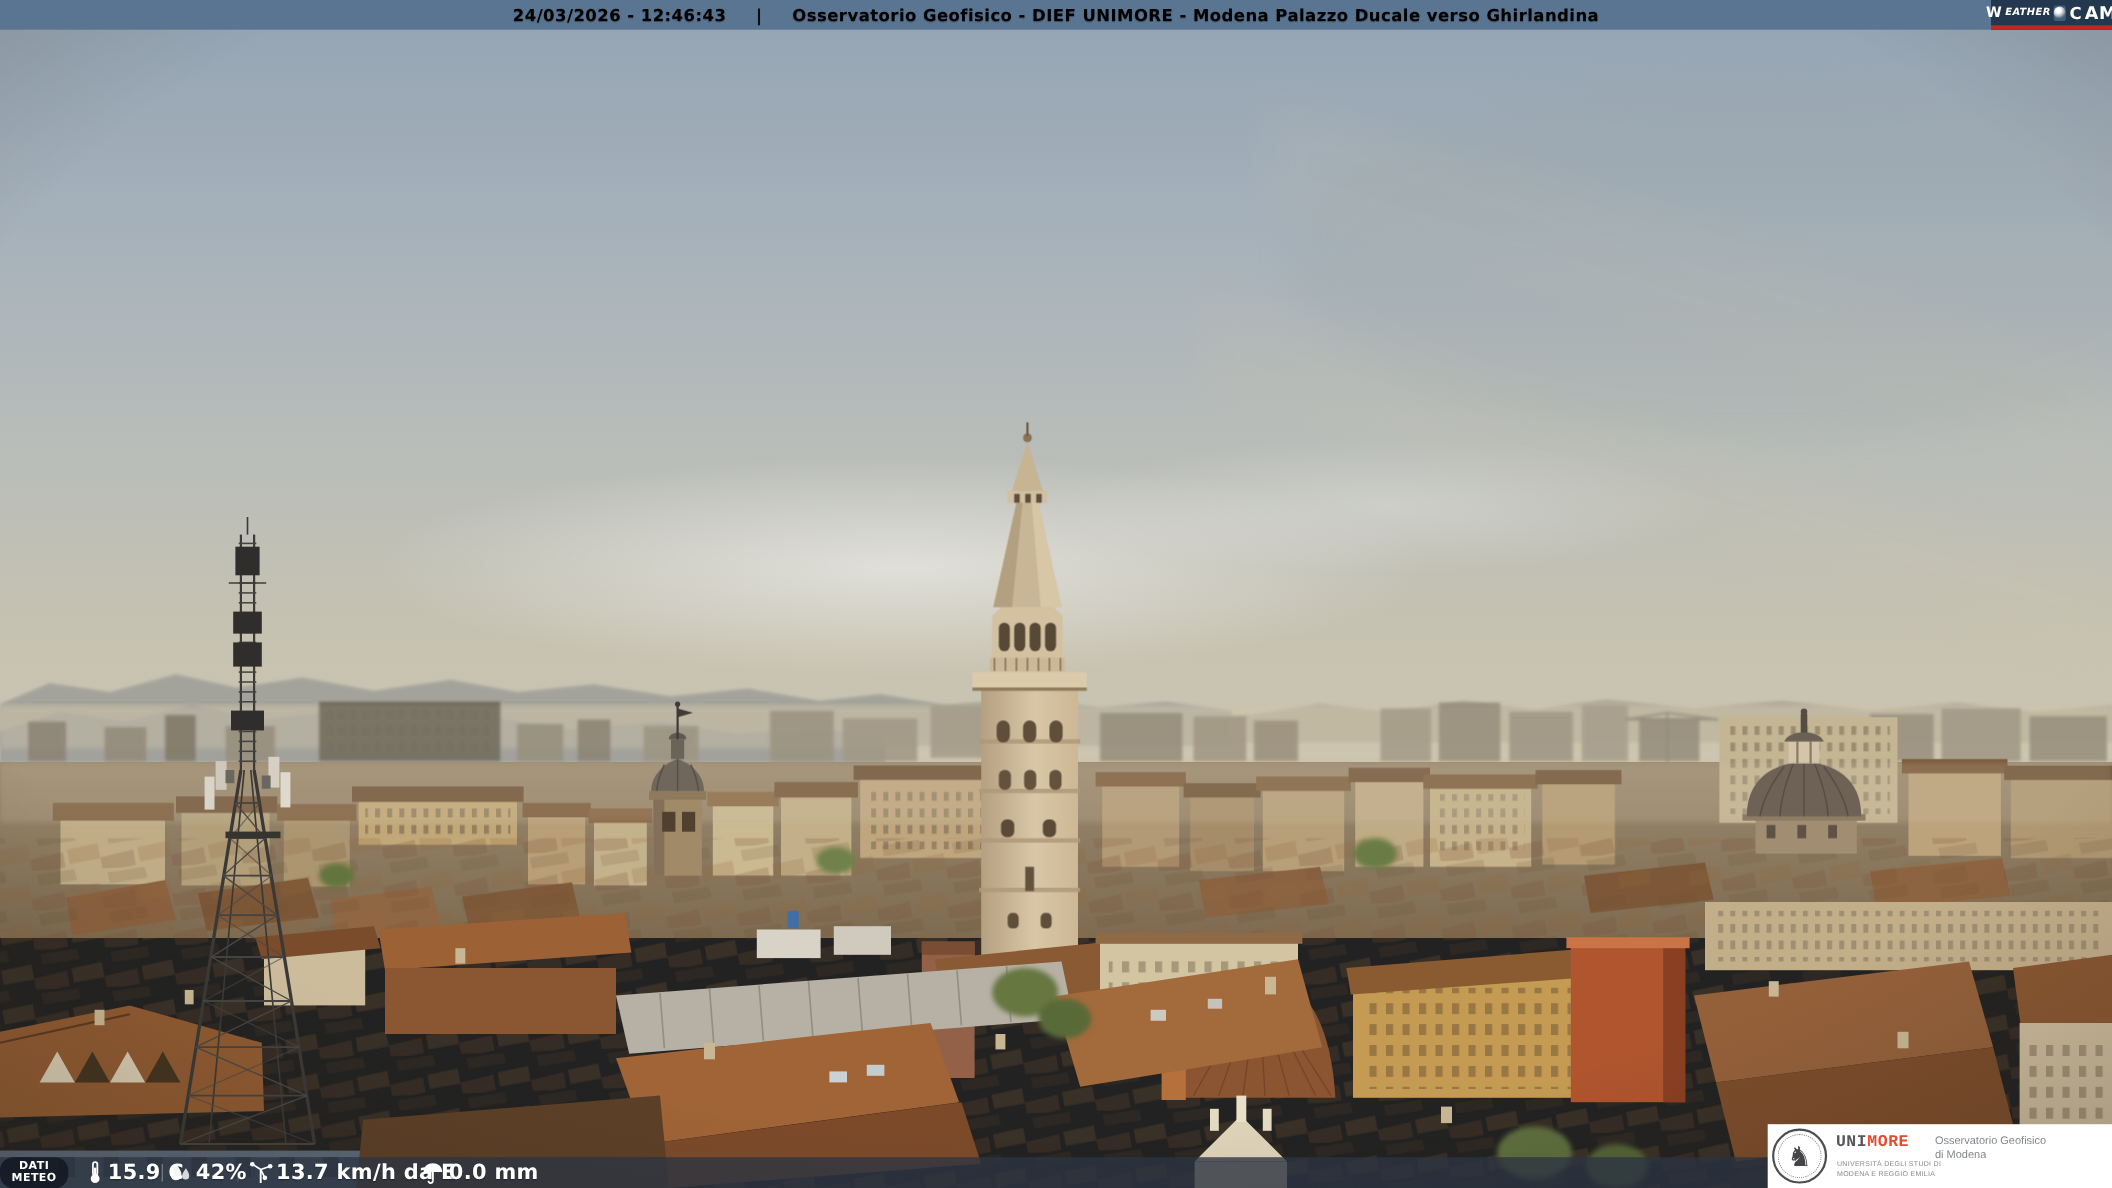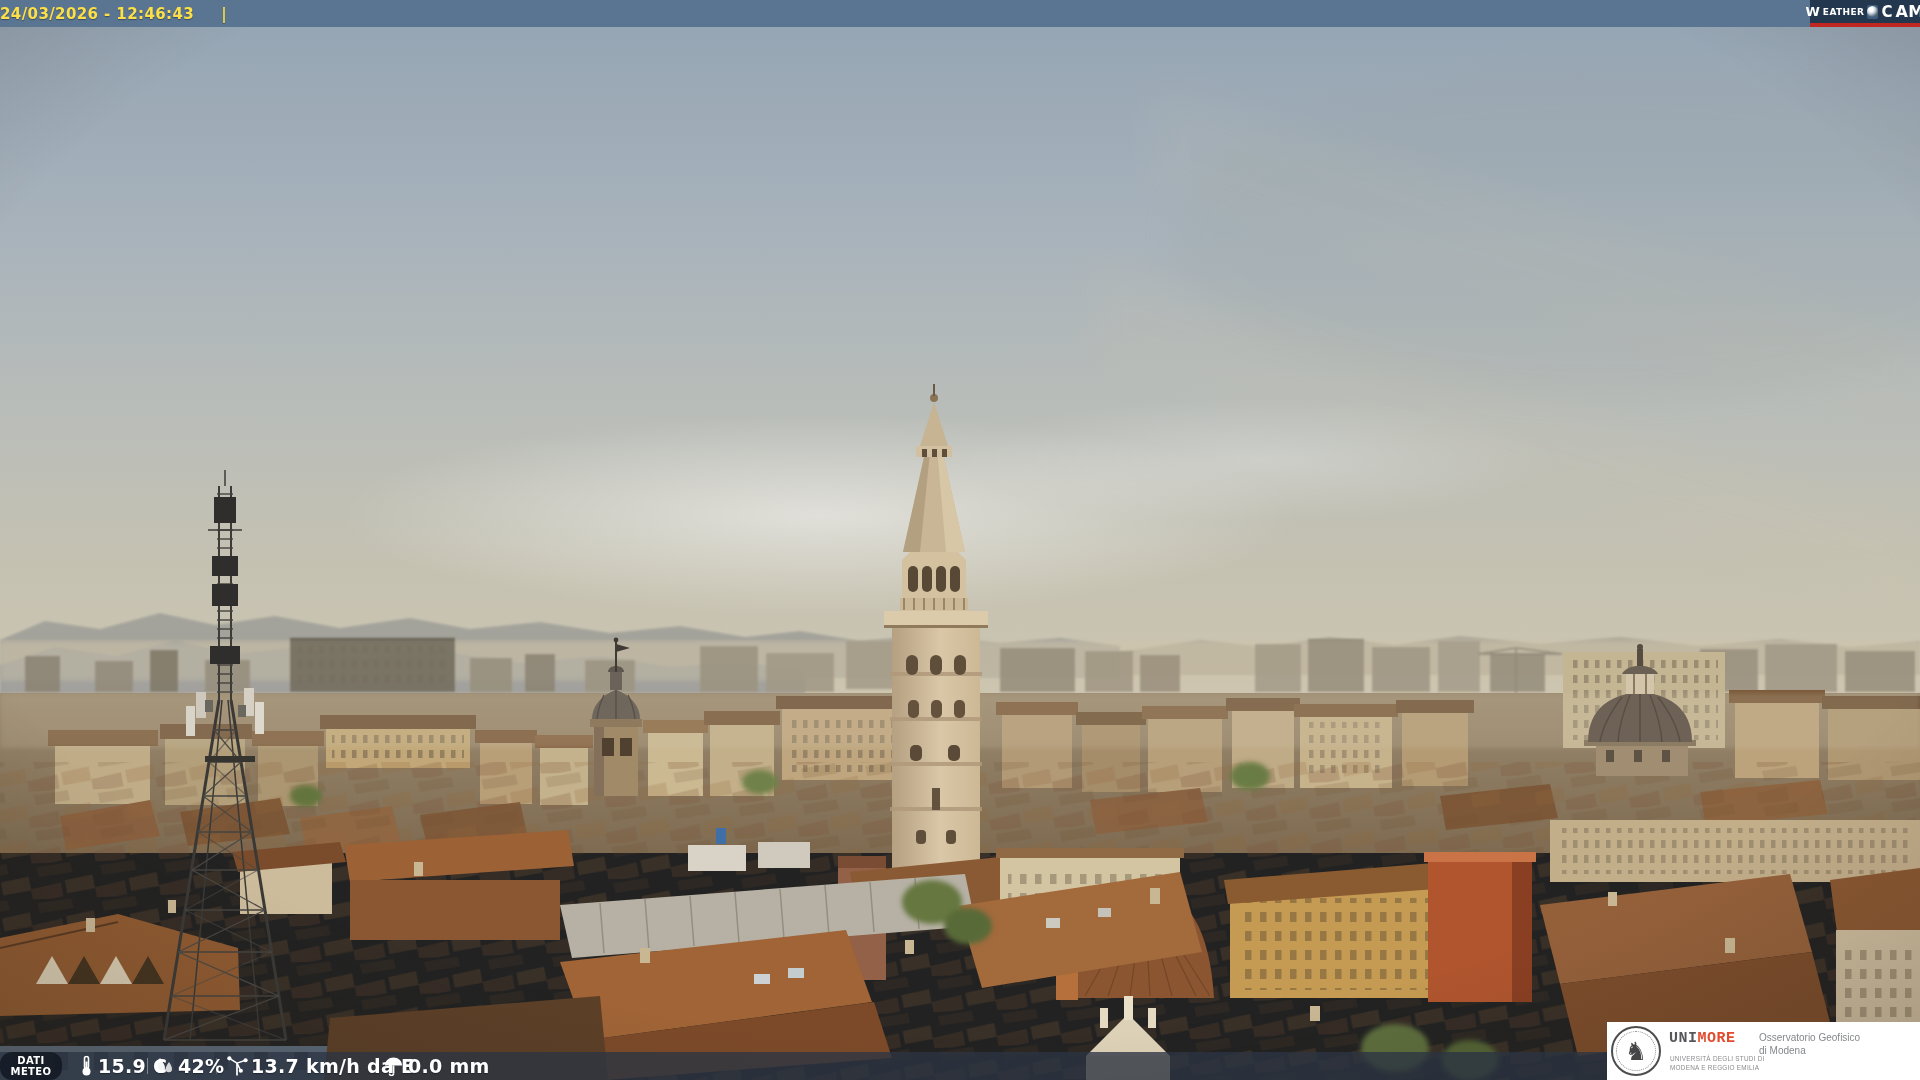--- a/index.html
+++ b/index.html
@@ -3,30 +3,30 @@
 <meta charset="utf-8">
 <style>
   html,body{margin:0;padding:0;background:#222;}
   .stage{position:relative;width:1920px;height:1080px;overflow:hidden;
          font-family:"DejaVu Sans","Liberation Sans",sans-serif;}
   .scene{position:absolute;left:0;top:0;width:1920px;height:1080px;display:block;}
 
   
   .topbar{position:absolute;left:0;top:0;width:100%;height:27px;background:#5a7591;
           display:flex;align-items:center;box-sizing:border-box;
-          color:#fde047;font-weight:bold;font-size:15px;letter-spacing:.4px;
-          text-shadow:0 1px 1px rgba(20,30,45,.45);z-index:4;}
+          color:#000000;font-weight:bold;font-size:15px;letter-spacing:.4px;
+          text-shadow:0 1px 1px rgba(20,30,45,.45);z-index:4;justify-content:center;}
   .topbar .sep{margin:0 27px;opacity:.95;font-weight:bold;}
 
   
   .wxcam{position:absolute;top:0;right:0;width:110px;height:23px;background:#23384e;
          border-bottom:4px solid #bf2720;display:flex;align-items:center;justify-content:center;
          gap:3px;z-index:6;color:#fff;}
   .wx-w{font-size:13px;font-weight:bold;}
-  .wx-rest{font-size:9px;font-weight:600;letter-spacing:.4px;}
+  .wx-rest{font-size:9px;font-weight:600;letter-spacing:.4px;font-style:italic;}
   .lens-sq{width:14px;height:14px;background:#3f5d7c;border-radius:2px;display:flex;
            align-items:center;justify-content:center;}
   .lens-circle{width:11px;height:11px;border-radius:50%;
            background:radial-gradient(circle at 38% 32%, #ffffff 0 2px, #c7d3dd 40%, #5d7181 68%, #27384a 100%);}
   .wx-c{font-size:15px;font-weight:bold;}
   .wx-amrest{font-size:16px;font-weight:bold;letter-spacing:.4px;}
 
   
   .wxbar{position:absolute;left:0;bottom:0;width:100%;height:28px;
          background:rgba(44,52,66,.78);z-index:4;color:#fff;}
@@ -451,20 +451,21 @@
     </g>
 
     <path d="M330,1018 L600,996 608,1080 324,1080 Z" fill="#5c3f27"></path>
 
     <rect x="0" y="0" width="1920" height="1080" fill="url(#vig)"></rect>
   </svg>
 
   <div class="topbar">
     <span>24/03/2026 - 12:46:43</span>
     <span class="sep">|</span>
+    <span>Osservatorio Geofisico - DIEF UNIMORE - Modena Palazzo Ducale verso Ghirlandina</span>
   </div>
 
   <div class="wxcam">
     <span class="wx-w">W</span>
     <span class="wx-rest">EATHER</span>
     <span class="lens-sq">
       <span class="lens-circle"></span>
     </span>
     <span class="wx-c">C</span>
     <span class="wx-amrest">AM</span>

